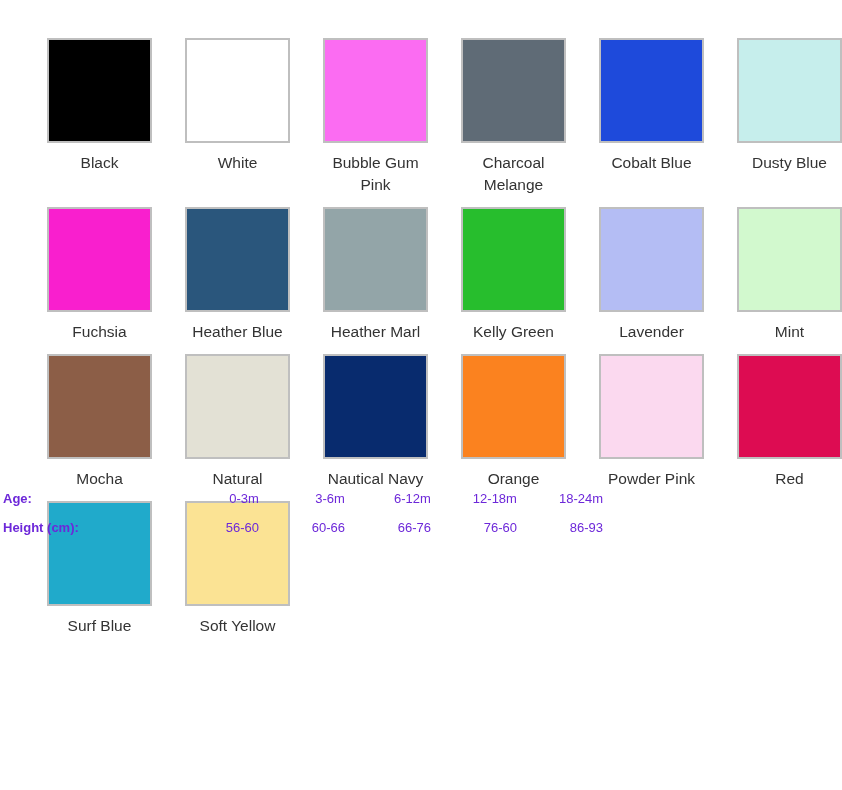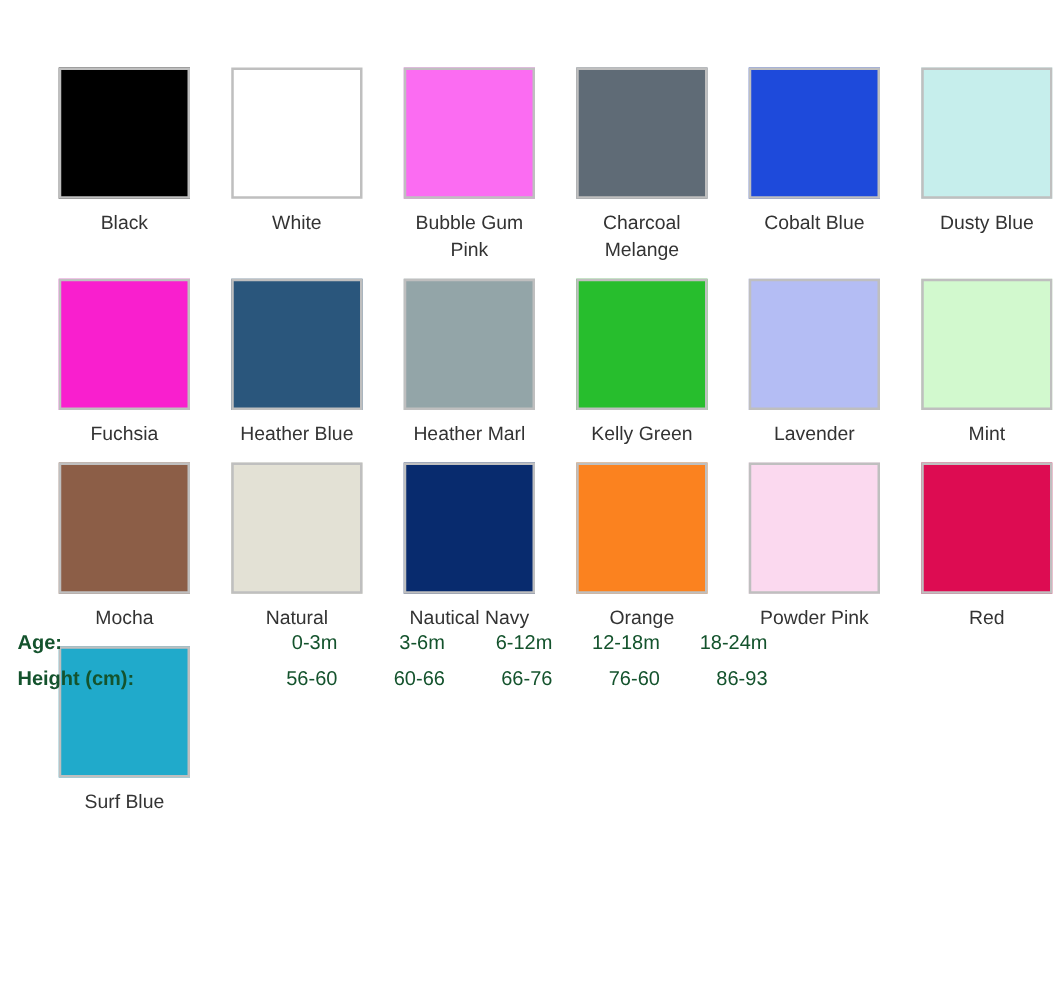--- a/index.html
+++ b/index.html
@@ -13,21 +13,20 @@
     font-family: "Liberation Sans", sans-serif;
     color: #333333;
     overflow: hidden;
   }
   .sheet {
     position: relative;
     width: 842px;
     height: 556px;
     box-sizing: border-box;
     padding: 16px;
-    margin-top: 16px;
   }
   .swatch-grid {
     display: grid;
     grid-template-columns: repeat(6, 138px);
     column-gap: 0px;
     row-gap: 0px;
     padding: 22px 0 0 31px;
     box-sizing: border-box;
   }
   .swatch-cell {
@@ -52,26 +51,26 @@
     width: 105px;
     text-align: center;
     font-size: 15.5px;
     line-height: 22px;
     color: #333333;
     margin-top: 9px;
     word-wrap: break-word;
   }
   .size-table {
     position: absolute;
-    left: 14px;
+    left: 3px;
     bottom: 12px;
     width: 600px;
     border-collapse: collapse;
-    font-size: 16px;
-    color: #14532d;
+    font-size: 13px;
+    color: #6d28d9;
   }
   .size-table td {
     padding: 0 0 4px 0;
     line-height: 25px;
     white-space: nowrap;
   }
   .size-table td.row-head {
     font-weight: bold;
     text-align: left;
     padding-right: 12px;
@@ -194,20 +193,26 @@
         <div class="swatch-chip-wrap">
           <div class="swatch-chip" style="background: rgb(221, 12, 82); border-color: rgb(191, 191, 191);"></div>
         </div>
         <div class="swatch-label">Red</div>
       </div>
       <div class="swatch-cell">
         <div class="swatch-chip-wrap">
           <div class="swatch-chip" style="background: rgb(32, 170, 203); border-color: rgb(191, 191, 191);"></div>
         </div>
         <div class="swatch-label">Surf Blue</div>
+      </div>
+      <div class="swatch-cell">
+        <div class="swatch-chip-wrap">
+          <div class="swatch-chip" style="background: rgb(251, 227, 148); border-color: rgb(191, 191, 191);"></div>
+        </div>
+        <div class="swatch-label">Soft Yellow</div>
       </div>
     </div>
 
   <table class="size-table">
     <tbody>
         <tr>
           <td class="row-head">Age:</td>
           <td class="size-cell">0-3m</td>
           <td class="size-cell">3-6m</td>
           <td class="size-cell">6-12m</td>

